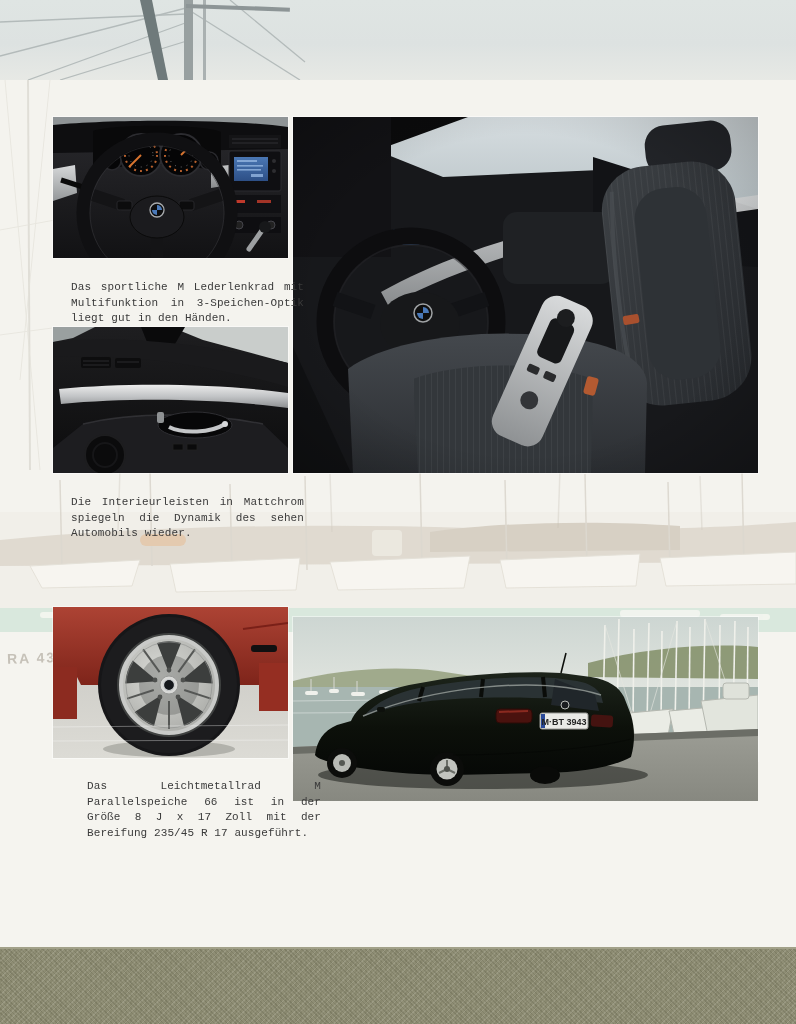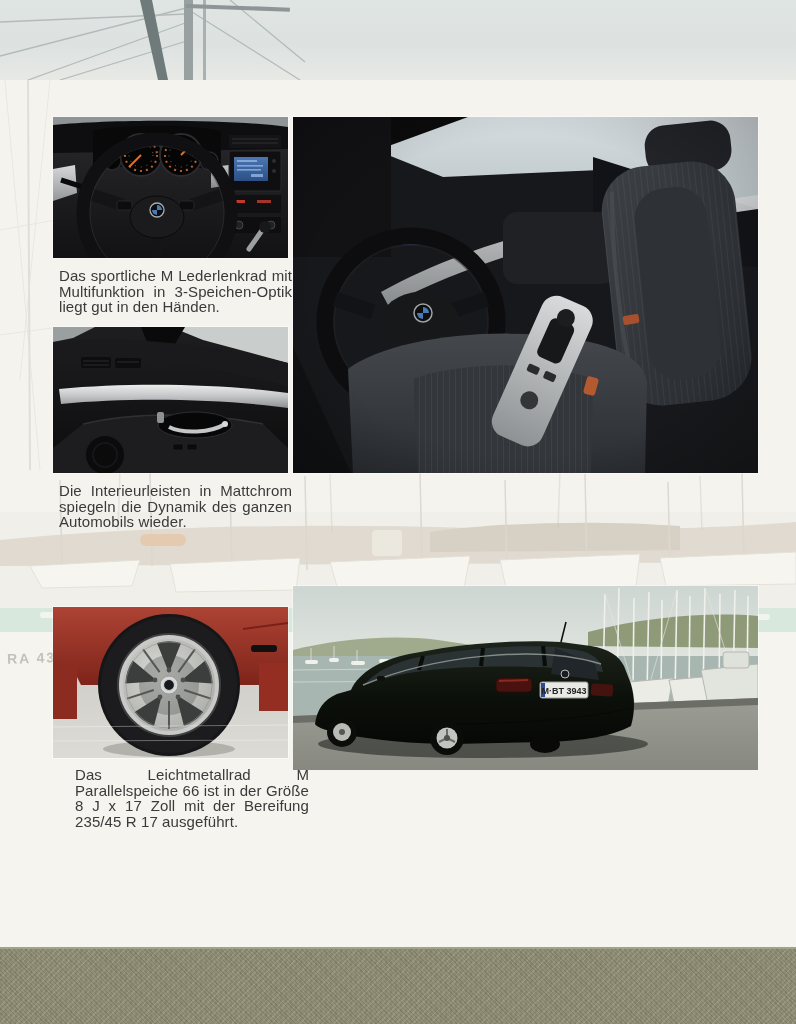--- a/index.html
+++ b/index.html
@@ -14,31 +14,31 @@
     border-top:2px solid #a2a189;
     background-image:
       repeating-linear-gradient(45deg, rgba(58,58,38,.16) 0 1px, transparent 1px 3px),
       repeating-linear-gradient(-45deg, rgba(255,255,244,.12) 0 1px, transparent 1px 4px),
       repeating-linear-gradient(90deg, rgba(88,88,58,.10) 0 2px, transparent 2px 5px);}
   .left-rigging{position:absolute;left:0;top:80px;width:64px;height:390px;z-index:1;}
   .ra43{position:absolute;left:7px;top:650px;z-index:1;color:#beb9af;font-weight:bold;
         font-size:14px;letter-spacing:2px;transform:rotate(-2deg);opacity:.85;}
   figure{margin:0;position:absolute;z-index:2;box-shadow:0 0 0 1px rgba(255,255,255,.45);}
   figure svg{display:block;}
-  .caption{position:absolute;z-index:3;margin:4px;color:#3a3a3a;font-size:15px;
-           line-height:15.5px;text-align:justify;letter-spacing:.1px;}
+  .caption{position:absolute;z-index:3;margin:16px;color:#3a3a3a;font-size:11px;
+           line-height:15.5px;text-align:justify;letter-spacing:.1px;font-family:Liberation Mono, monospace;}
   .p1{left:53px;top:117px;width:235px;height:141px;}
   .c1{left:55px;top:264px;width:233px;}
   .p2{left:53px;top:327px;width:235px;height:146px;}
   .c2{left:55px;top:479px;width:233px;}
   .p3{left:293px;top:117px;width:465px;height:356px;}
   .c3{left:293px;top:479px;width:464px;}
   .p4{left:53px;top:607px;width:235px;height:151px;}
   .c4{left:71px;top:763px;width:234px;}
-  .p5{left:293px;top:586px;width:465px;height:144px;}
+  .p5{left:293px;top:617px;width:465px;height:144px;}
   .c5{left:293px;top:809px;width:466px;}
   .plate-text{font:bold 9px "Liberation Sans",sans-serif;fill:#232423;}
 </style>
 </head>
 <body>
 
 <div class="page">
 
   <div class="band sky-band">
     <svg viewBox="0 0 796 80">
@@ -231,21 +231,21 @@
         <path d="M116,100 C130,107 158,106 172,97" fill="none" stroke="#c4c6c8" stroke-width="4"></path>
         <circle cx="172" cy="97" r="3" fill="#d6d8da"></circle>
         <rect x="104" y="85" width="7" height="11" rx="2" fill="#8e9193"></rect>
       </g>
       <rect x="120" y="117" width="10" height="6" fill="#0a0a0b" stroke="#222" stroke-width=".8"></rect>
       <rect x="134" y="117" width="10" height="6" fill="#0a0a0b" stroke="#222" stroke-width=".8"></rect>
       <circle cx="52" cy="128" r="20" fill="#0b0b0c" stroke="#1d1d1f" stroke-width="2"></circle>
       <circle cx="52" cy="128" r="12" fill="none" stroke="#161618" stroke-width="2"></circle>
     </svg>
   </figure>
-  <p class="caption c2">Die Interieurleisten in Mattchrom spiegeln die Dynamik des ganzen Automobils wieder.</p>
+  <p class="caption c2">Die Interieurleisten in Mattchrom spiegeln die Dynamik des sehen Automobils wieder.</p>
 
   <figure class="p3">
     <svg viewBox="0 0 465 356">
       <defs>
         <linearGradient id="winG" x1="0" y1="0" x2="0" y2="1">
           <stop offset="0" stop-color="#d6dde0"></stop>
             <stop offset="1" stop-color="#b9c3c7"></stop>
         </linearGradient>
         <linearGradient id="seat1G" x1="0" y1="0" x2="1" y2="1">
           <stop offset="0" stop-color="#3d4145"></stop>

